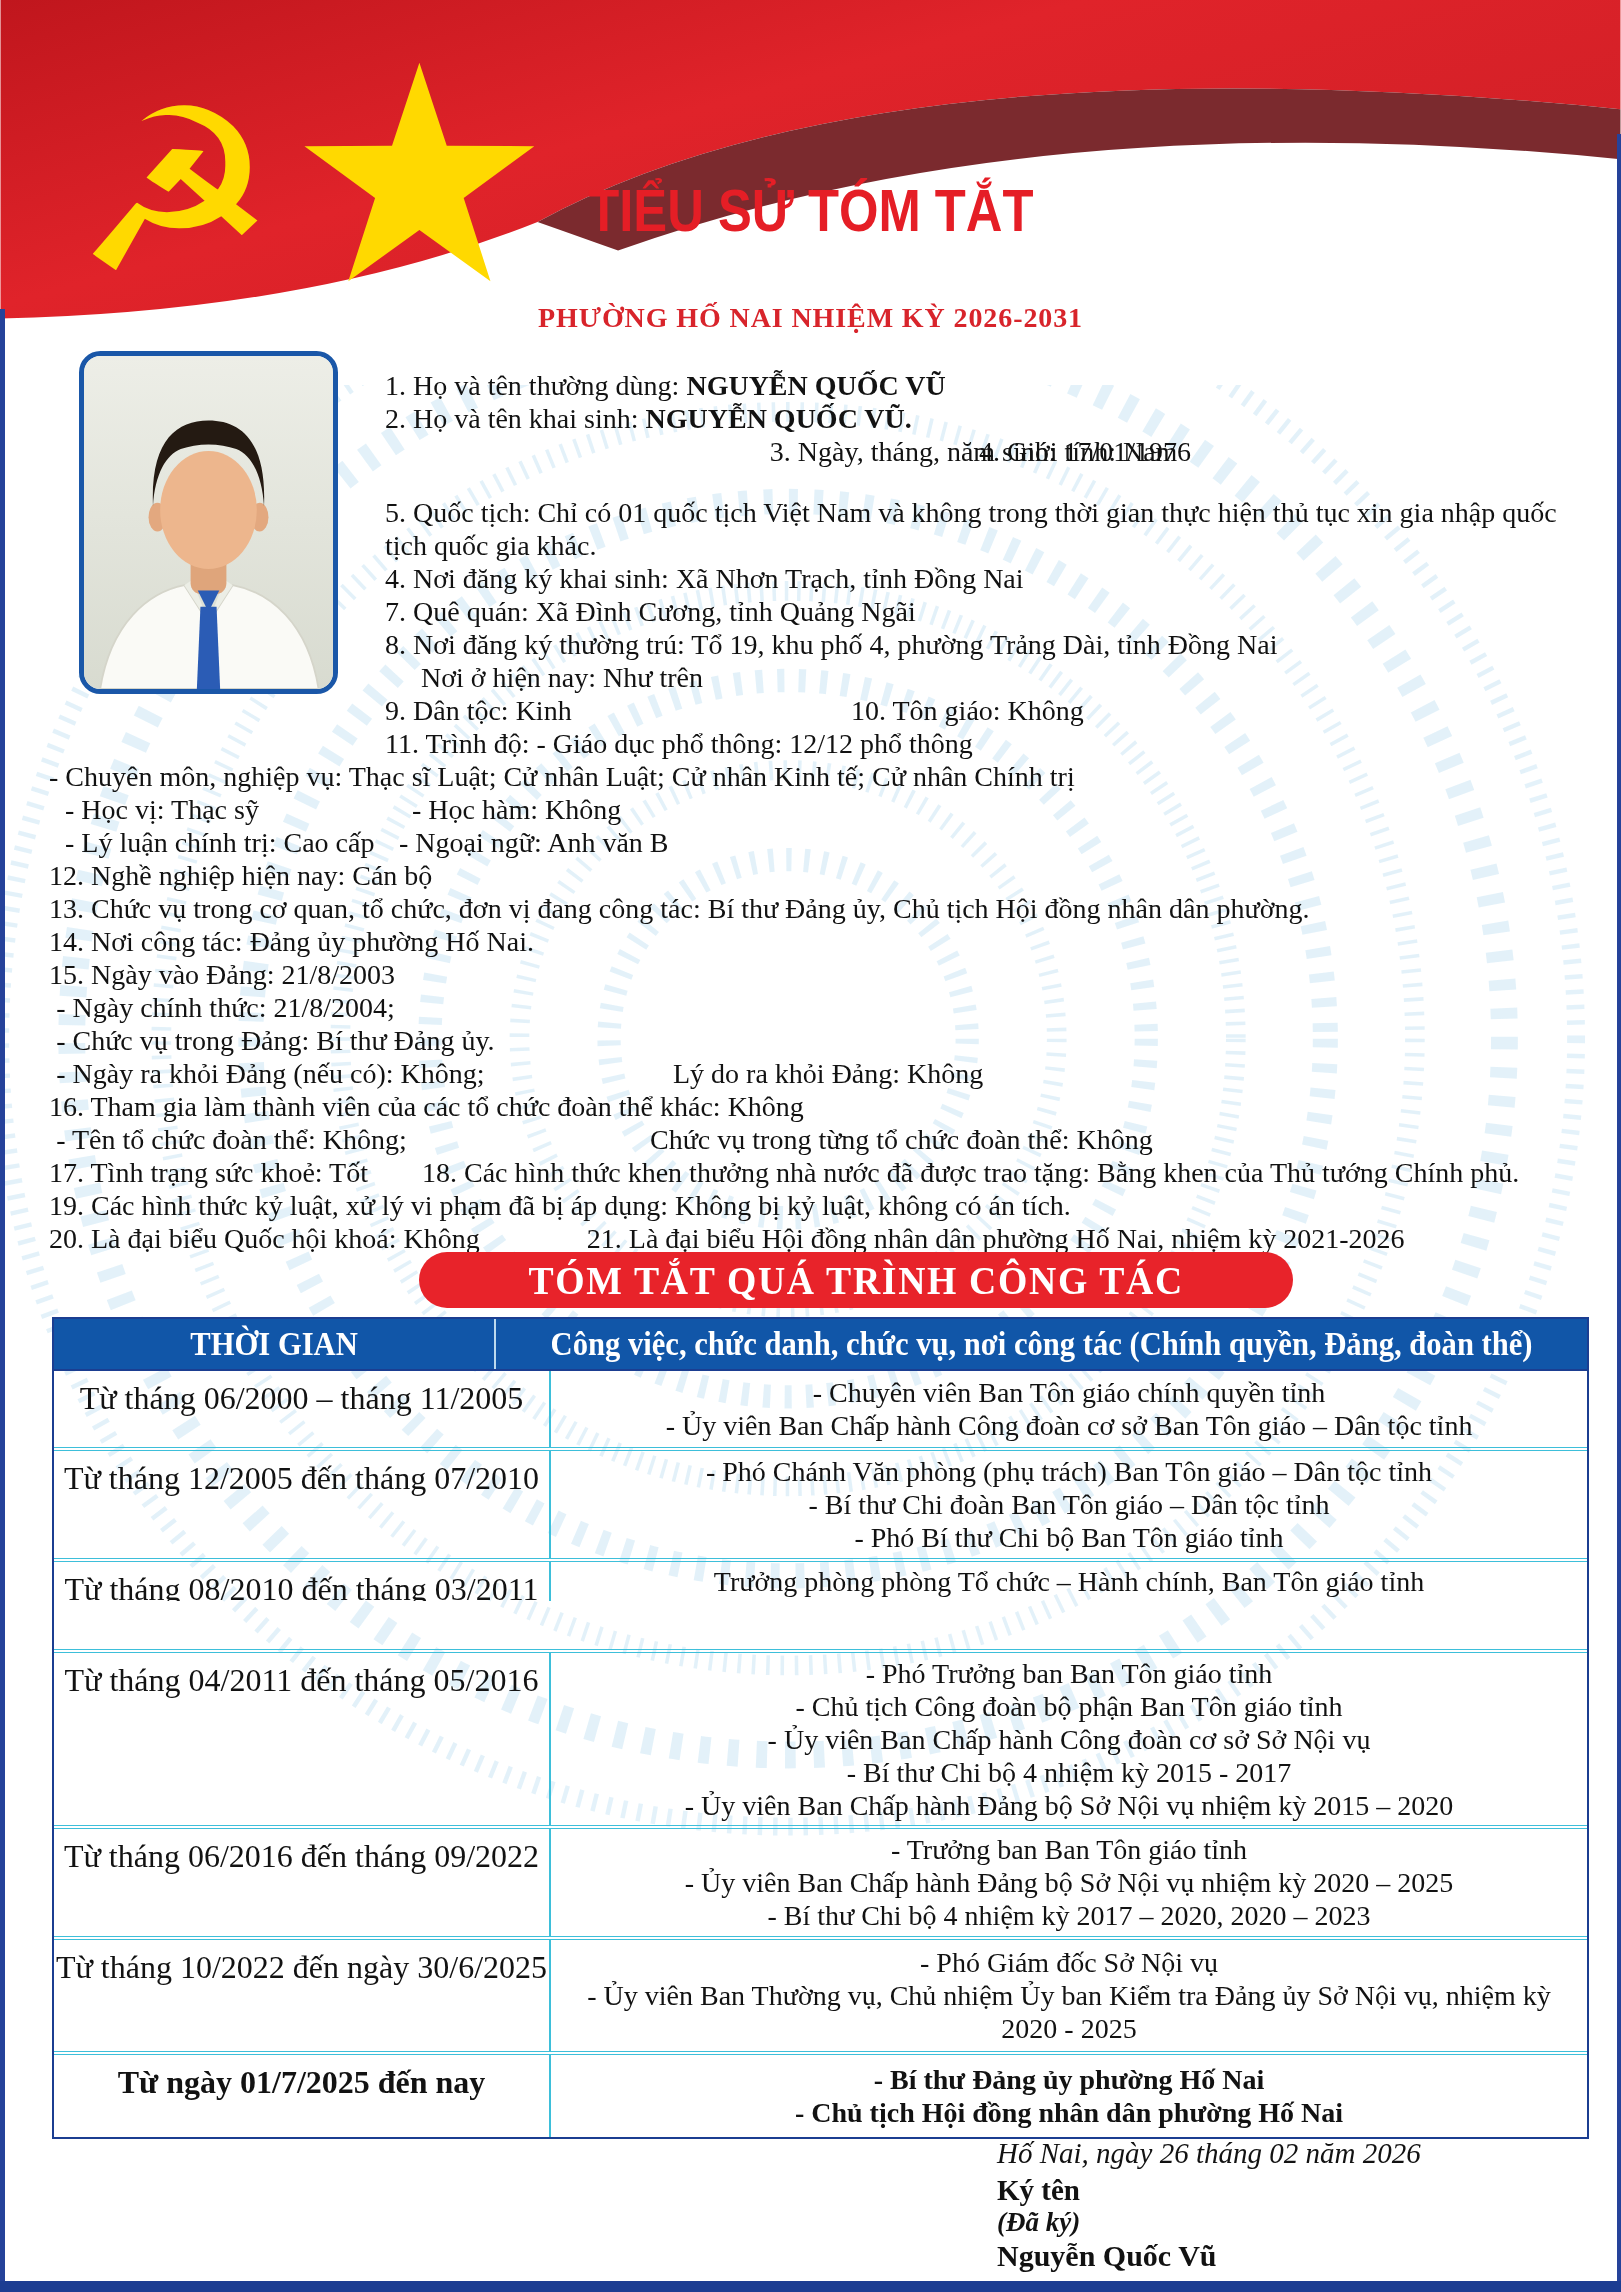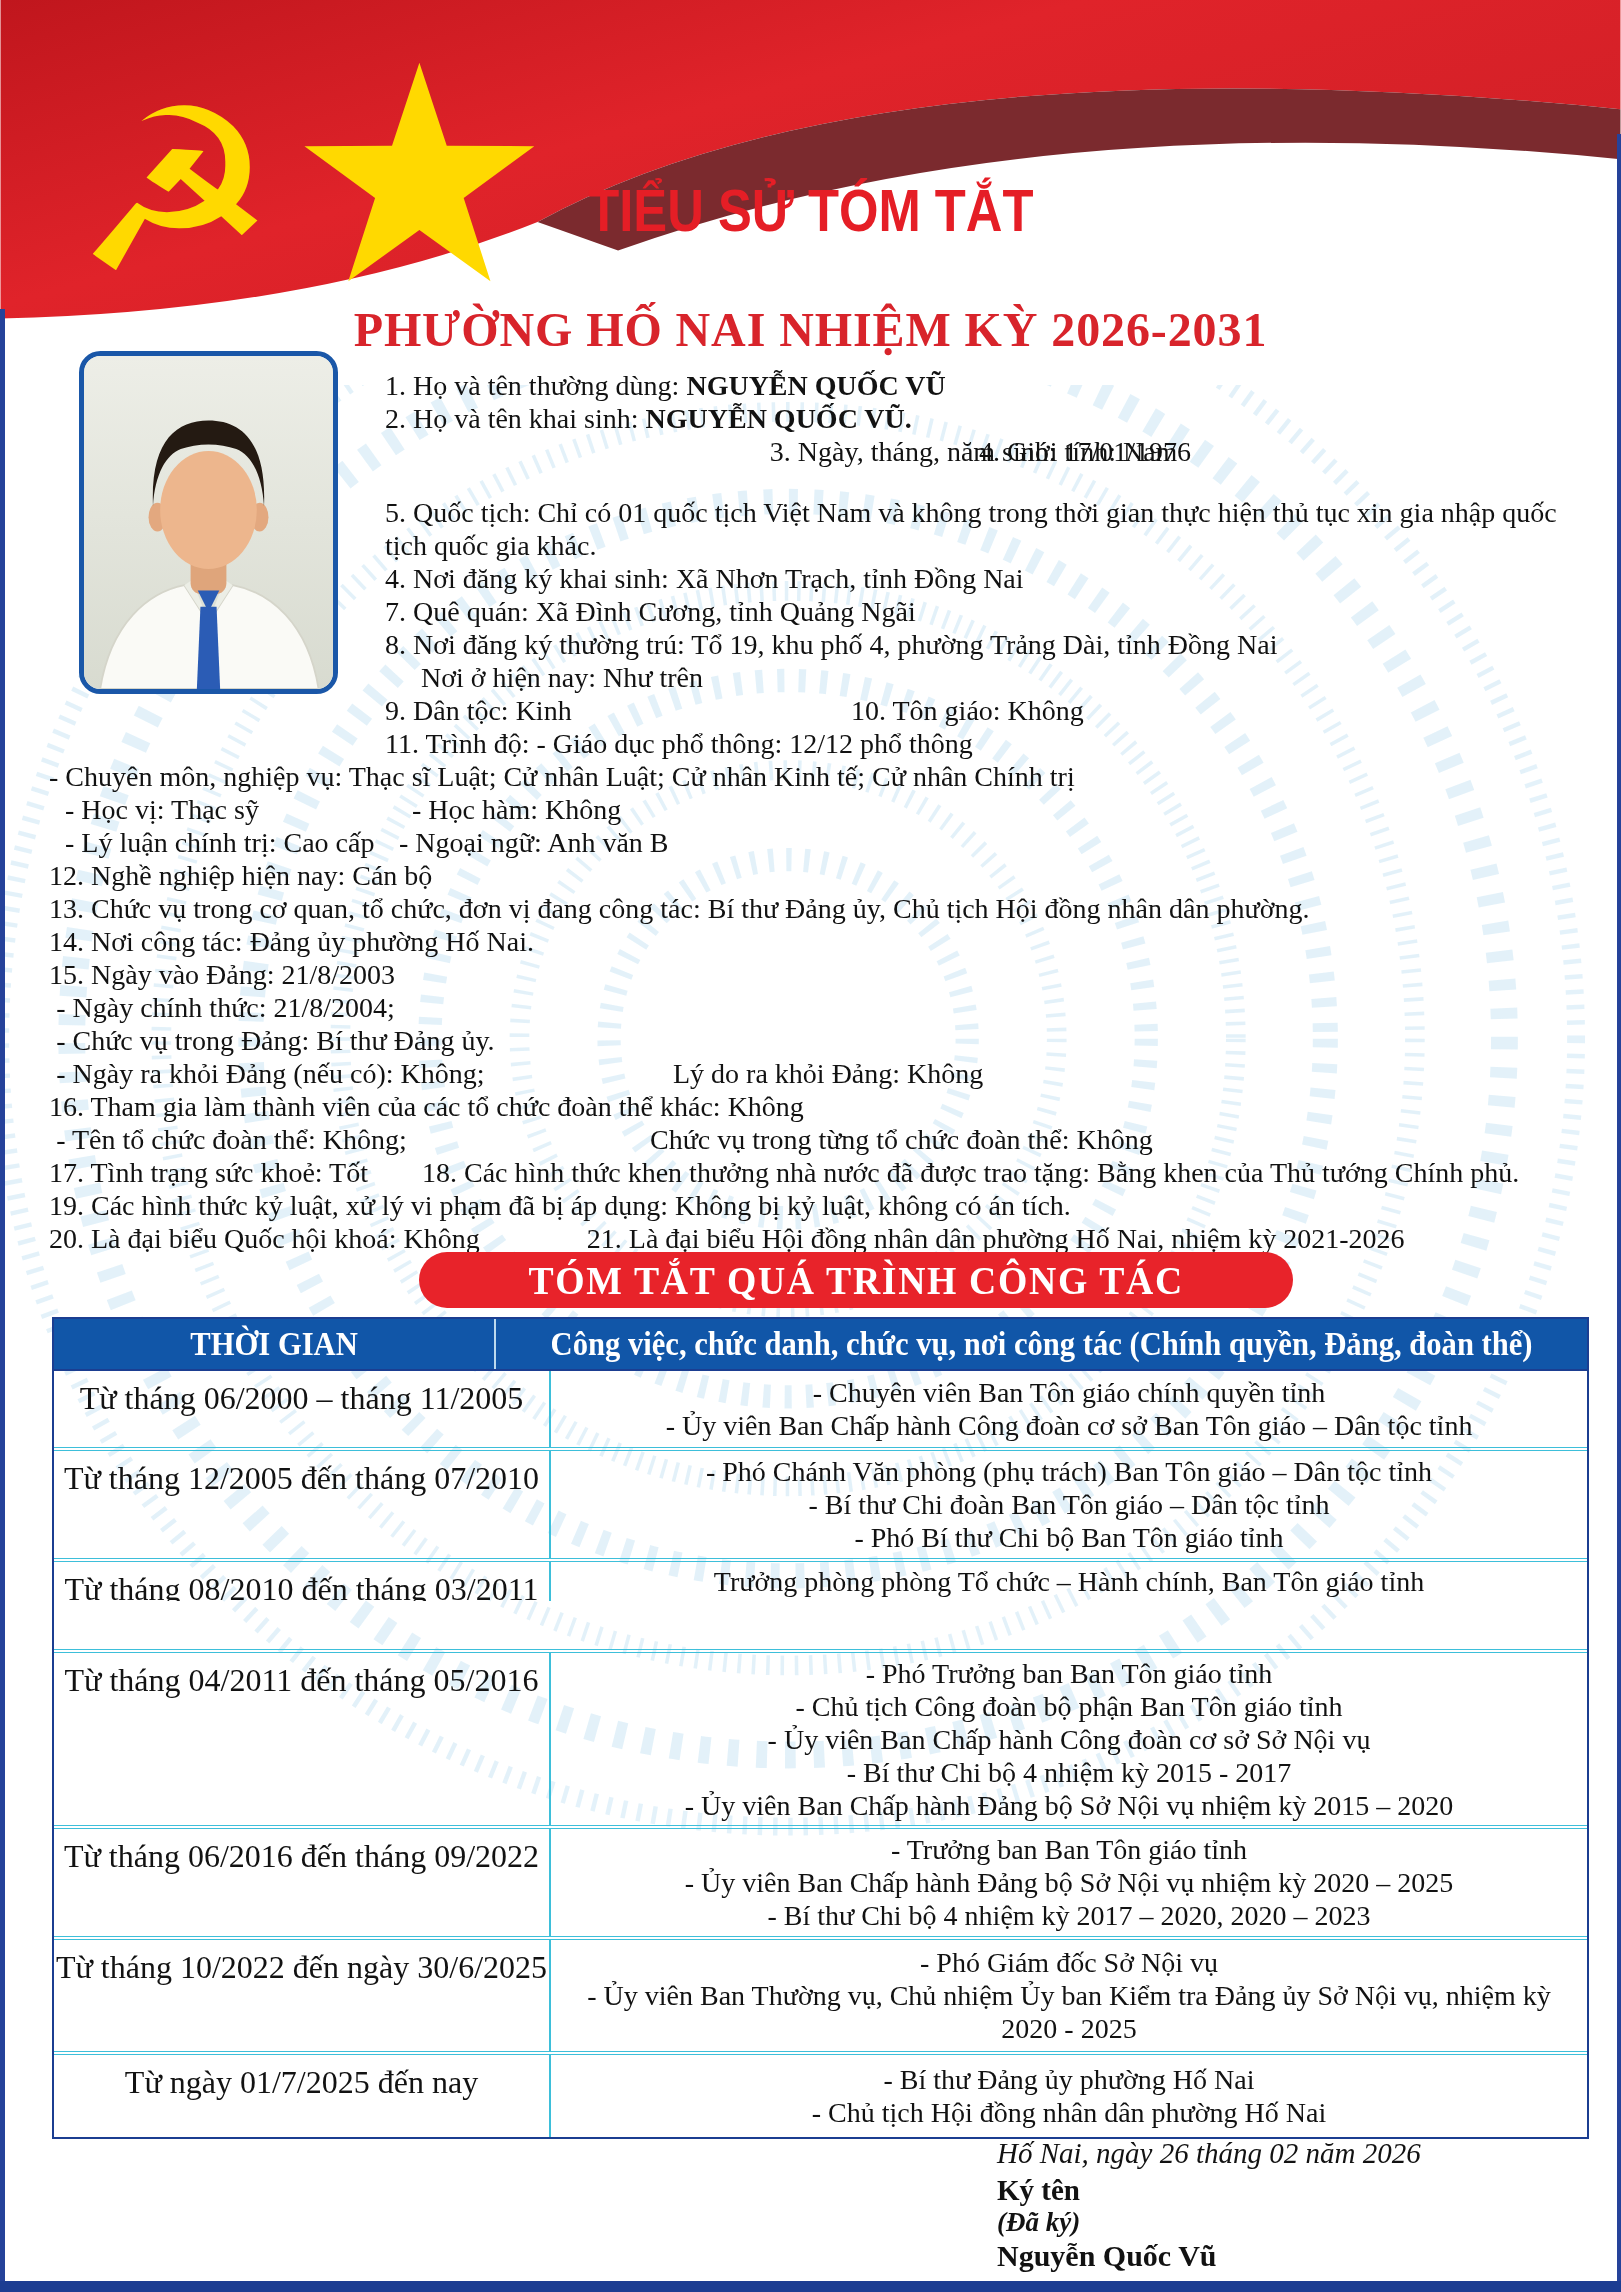--- a/index.html
+++ b/index.html
@@ -10,21 +10,21 @@
   
   #header-flag{position:absolute;left:0;top:0;z-index:2;}
   
   #title{position:absolute;top:177px;left:0;width:100%;text-align:center;z-index:3;
          font-family:"Liberation Sans","DejaVu Sans",sans-serif;font-weight:bold;
          font-size:59px;color:#e51e26;}
   #title span{display:inline-block;transform:scaleX(.86);letter-spacing:0px;}
   #sub1{position:absolute;top:244px;left:0;width:100%;text-align:center;z-index:3;
         font-weight:bold;font-size:40px;letter-spacing:0.9px;color:#d8242b;}
   #sub2{position:absolute;top:302px;left:0;width:100%;text-align:center;z-index:3;
-        font-weight:bold;font-size:48px;letter-spacing:0.9px;color:#d8242b;}
+        font-weight:bold;font-size:28px;letter-spacing:0.9px;color:#d8242b;}
   
   #photo{position:absolute;left:79px;top:351px;width:249px;height:333px;z-index:3;
          border:5.4px solid #1a57a8;border-radius:21.5px;overflow:hidden;background:#e9ebe3;}
   
   #info-lines{position:absolute;left:49px;top:369px;width:1527px;z-index:3;
               font-size:28px;line-height:33px;}
   .iline{position:relative;}
   .iline.nw{white-space:nowrap;}
   .absseg{position:absolute;top:0;}
   
@@ -195,21 +195,21 @@
             <div>- Bí thư Chi bộ 4 nhiệm kỳ 2017 – 2020, 2020 – 2023</div>
           </div>
         </div>
         <div class="trow" style="height: 111px;">
           <div class="tc1">Từ tháng 10/2022 đến ngày 30/6/2025</div>
           <div class="tc2">
             <div>- Phó Giám đốc Sở Nội vụ</div>
             <div>- Ủy viên Ban Thường vụ, Chủ nhiệm Ủy ban Kiểm tra Đảng ủy Sở Nội vụ, nhiệm kỳ 2020 - 2025</div>
           </div>
         </div>
-        <div class="trow" style="height: 82px;">
+        <div class="trow" style="height: 82px; font-weight: bold;">
           <div class="tc1">Từ ngày 01/7/2025 đến nay</div>
           <div class="tc2">
             <div>- Bí thư Đảng ủy phường Hố Nai</div>
             <div>- Chủ tịch Hội đồng nhân dân phường Hố Nai</div>
           </div>
         </div>
       </div>
   </div>
 
   <div id="footer">

